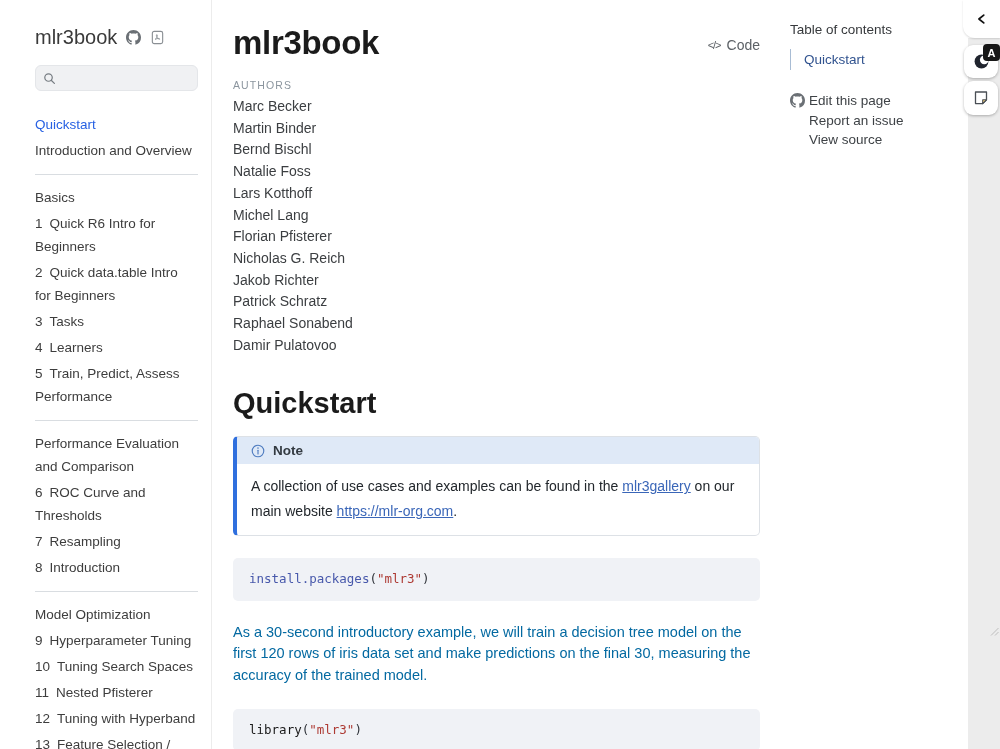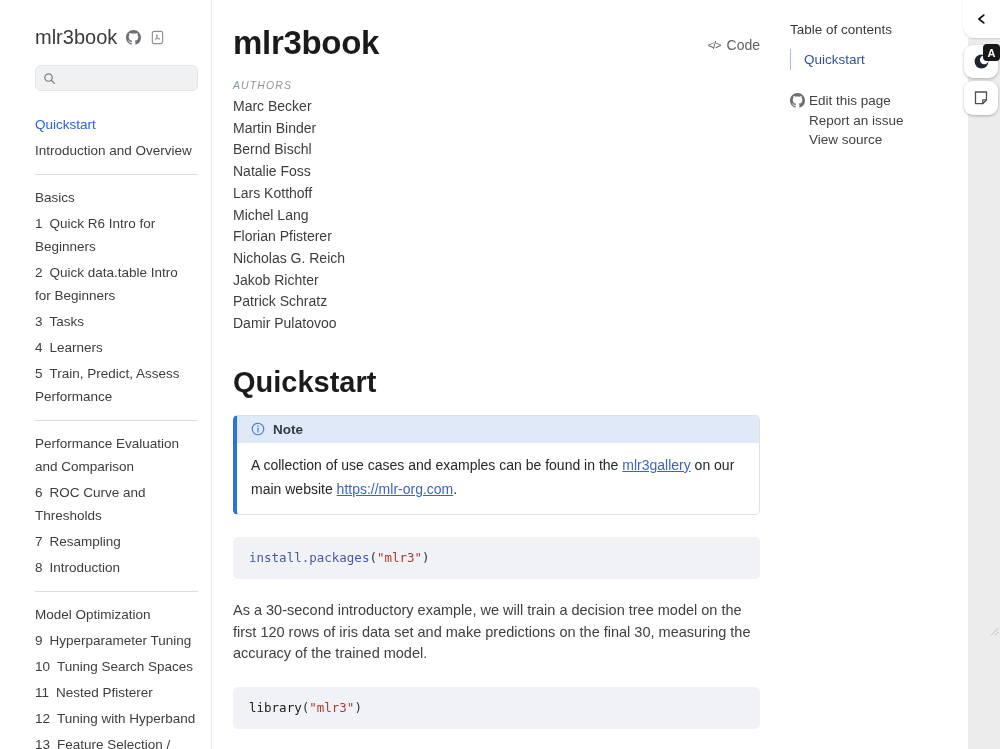--- a/index.html
+++ b/index.html
@@ -35,42 +35,42 @@
   .section-title { padding:1.5px 0; line-height:23px; color:#3d3d3d; }
   .nav-divider { border-top:1px solid #d9dde1; margin:11px 0 9px 0; width:163px; }
 
   
   .main { position:absolute; left:233px; top:0; width:527px; }
   .main-header { margin-top:24px; display:flex; justify-content:space-between; align-items:flex-start; }
   .main-title { font-size:33px; font-weight:700; color:#1b1b1b; letter-spacing:-0.3px; }
   .code-btn { margin-top:13px; color:#5c6166; font-size:14px; display:flex; gap:6px; align-items:center; cursor:pointer; }
   .code-btn .glyph { font-size:11px; letter-spacing:-1px; color:#5c6166; }
   .authors { margin-top:17px; }
-  .authors-label { font-size:10.5px; letter-spacing:1.1px; color:#8b959e; margin-bottom:5px;font-style:italic; }
+  .authors-label { font-size:10.5px; letter-spacing:1.1px; color:#8b959e; margin-bottom:5px; }
   .author { font-size:14px; color:#3b3e41; line-height:21.7px; }
   .section-heading { margin-top:31px; font-size:29px; font-weight:700; color:#1b1b1b; }
 
   .callout {
     margin-top:16px; border:1px solid #dde1e6; border-left:4px solid var(--callout,#2f6fde);
     border-radius:5px; overflow:hidden; background:#fff;
   }
   .callout-header {
     background:var(--callout-bg,#dfe9f7); padding:6px 14px;
     display:flex; align-items:center; gap:8px;
     font-size:13.5px; font-weight:700; color:#333a41;
   }
   .callout-body { padding:10px 14px 12px 14px; font-size:14px; line-height:1.75; color:#22272c; }
   .link { color:var(--link,#3a66b8); text-decoration:underline; cursor:pointer; }
 
   .code-block {
     margin-top:22px; background:var(--codebg,#f0f2f6); border-radius:5px;
     padding:11px 16px; font-family:"DejaVu Sans Mono", monospace;
     font-size:12.5px; line-height:1.62; color:#30343a;
   }
-  .para { margin-top:21px; font-size:14.5px; line-height:1.5; color:#404040; }
+  .para { margin-top:21px; font-size:14.5px; line-height:1.5; color:#0369a1; }
 
   
   .toc { position:absolute; left:790px; top:22px; width:178px; font-size:13.5px; }
   .toc-title { color:#36393c; }
   .toc-nav { margin-top:12px; }
   .toc-link {
     display:block; border-left:1px solid #a8bcd4; padding:3px 0 3px 13px;
     color:var(--toc-active,#31538f); cursor:pointer;
   }
   .toc-tools { margin-top:21px; color:#3e4246; }
@@ -167,20 +167,21 @@
           <div class="author">Marc Becker</div>
           <div class="author">Martin Binder</div>
           <div class="author">Bernd Bischl</div>
           <div class="author">Natalie Foss</div>
           <div class="author">Lars Kotthoff</div>
           <div class="author">Michel Lang</div>
           <div class="author">Florian Pfisterer</div>
           <div class="author">Nicholas G. Reich</div>
           <div class="author">Jakob Richter</div>
           <div class="author">Patrick Schratz</div>
+          <div class="author">Raphael Sonabend</div>
           <div class="author">Damir Pulatovoo</div>
         </div>
     </div>
 
     <h2 class="section-heading">Quickstart</h2>
 
     <div class="callout">
       <div class="callout-header">
         <svg width="14" height="14" viewBox="0 0 16 16" fill="none" stroke="#4f7cc0" stroke-width="1.3">
           <circle cx="8" cy="8" r="6.6"></circle>

